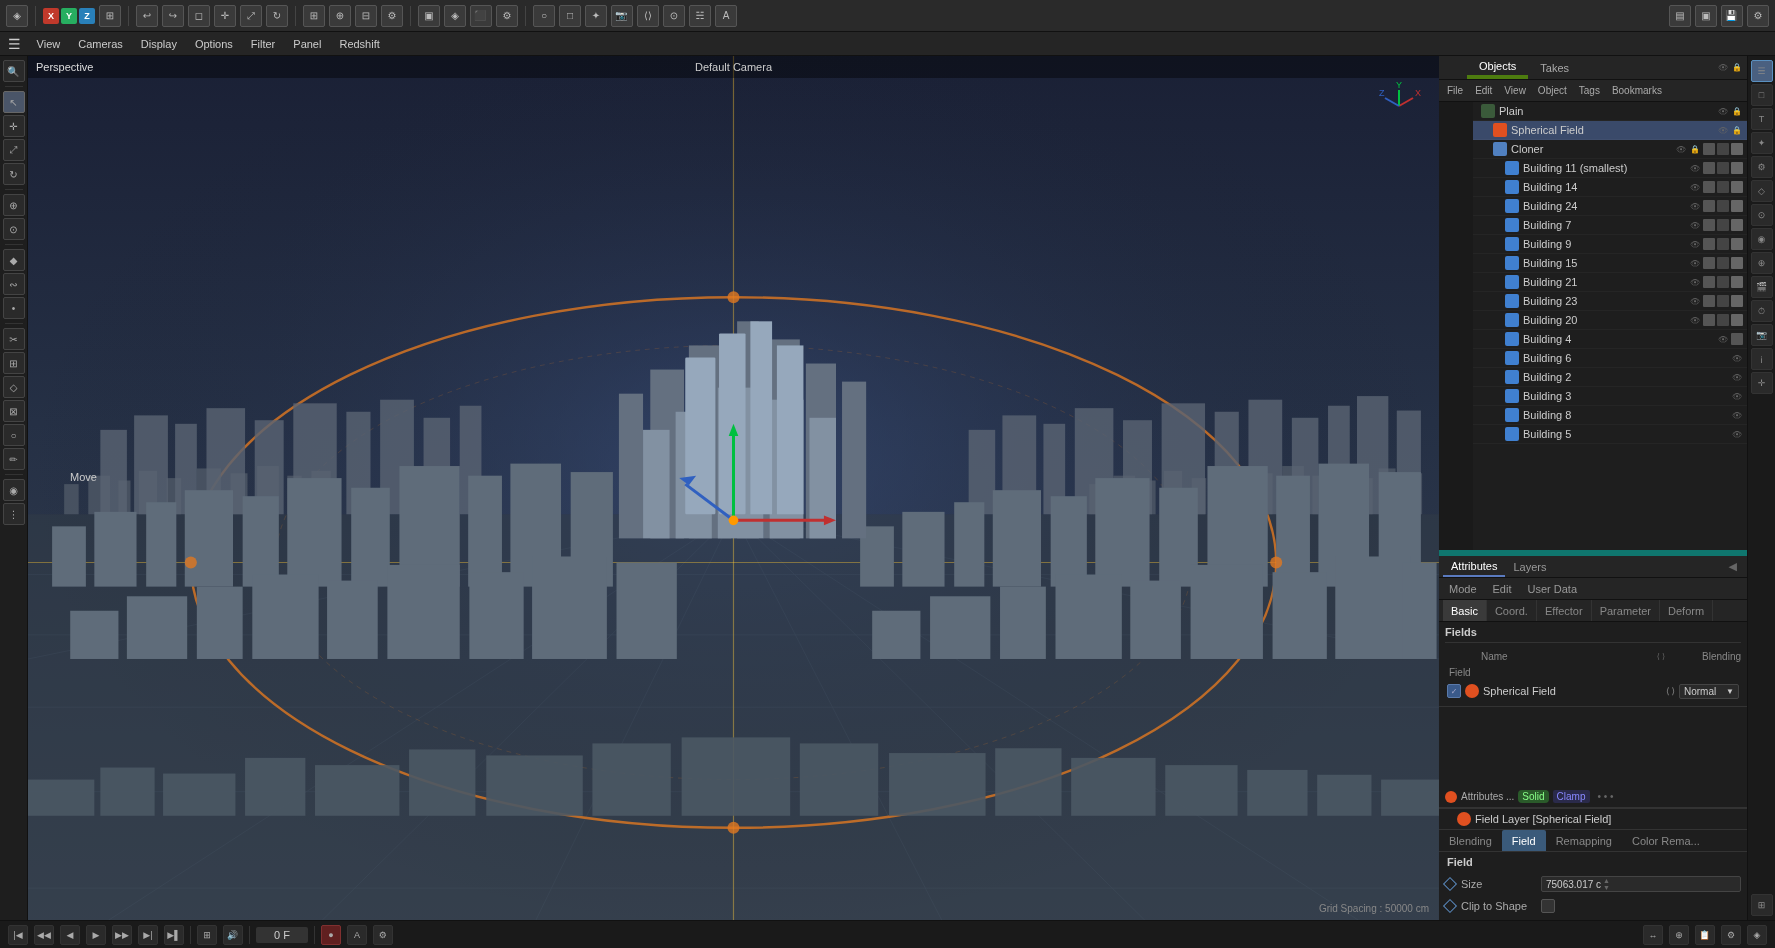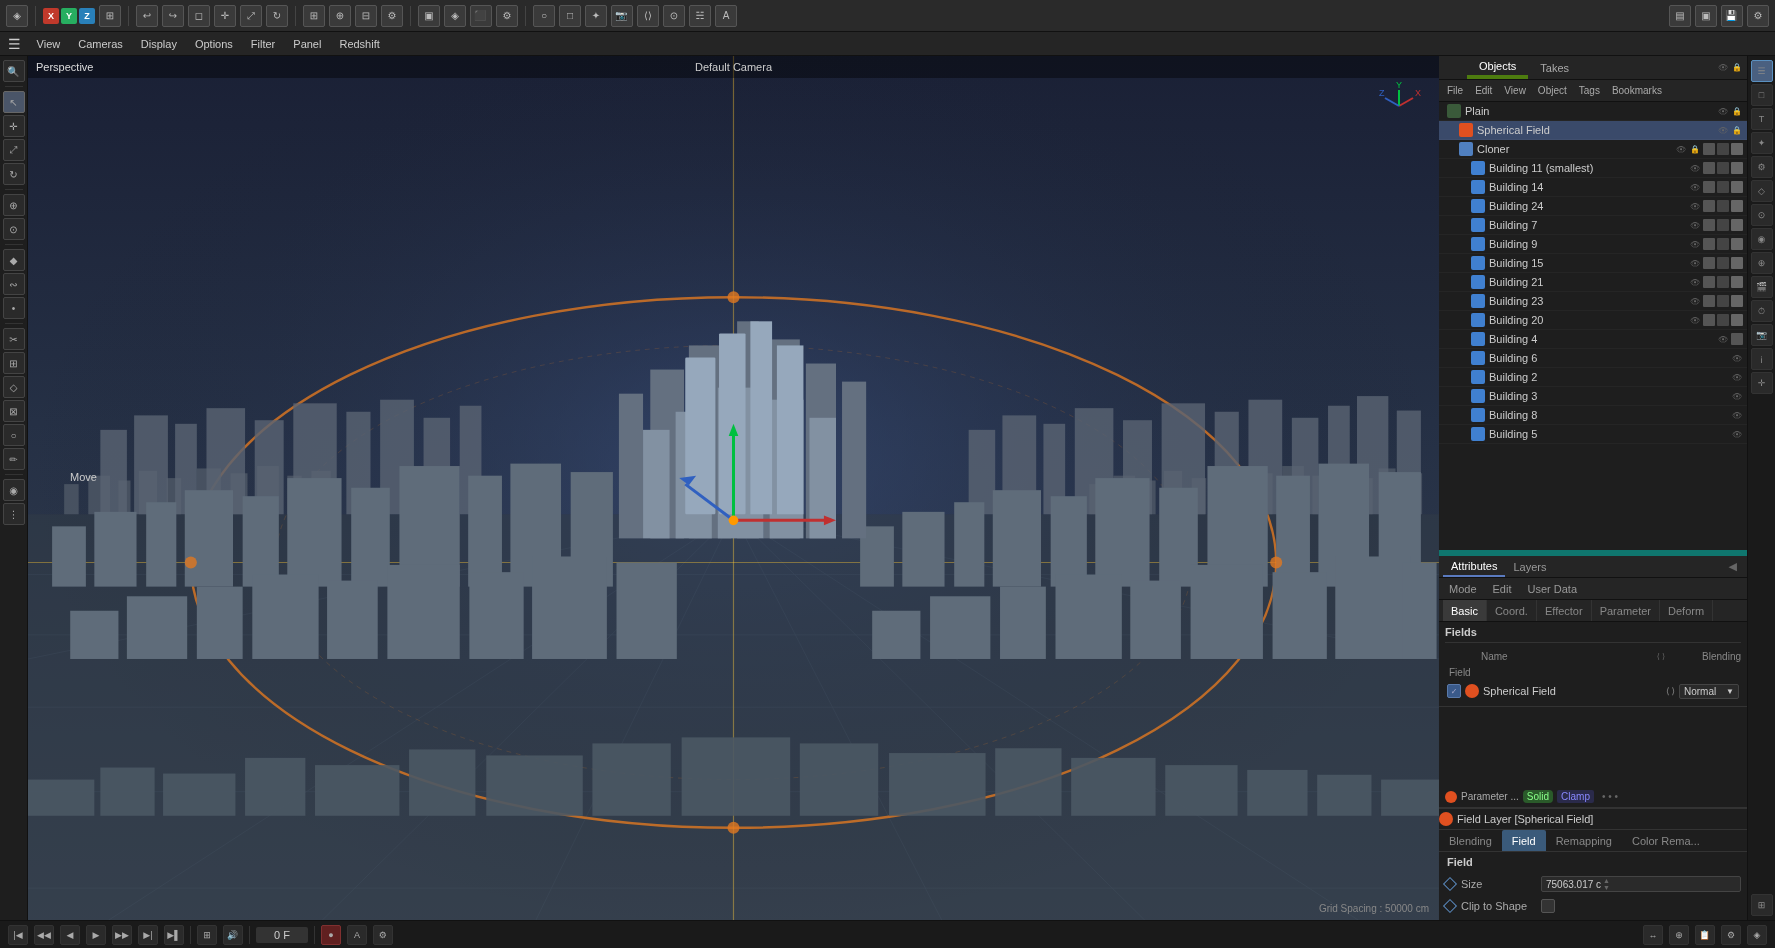--- a/index.html
+++ b/index.html
@@ -179,20 +179,21 @@
       font-size: 10px;
       color: #aaa;
       cursor: pointer;
     }
 
     
     .object-tree {
       flex: 1;
       overflow-y: auto;
       background: #1e1e1e;
+      margin-left: 34px;
     }
     .tree-item {
       height: 19px;
       display: flex;
       align-items: center;
       padding-left: 8px;
       cursor: pointer;
       border-bottom: 1px solid rgba(255,255,255,0.03);
     }
     .tree-item.selected { background: #3a4a6a; }
@@ -457,21 +458,21 @@
       flex-direction: column;
       margin-left: 2px;
     }
     .bf-arrow { font-size: 7px; color: #666; cursor: pointer; line-height: 1; }
 
     
     .field-layer-row {
       display: flex;
       align-items: center;
       height: 22px;
-      padding: 0 0;
+      padding: 0 18px;
       border-bottom: 1px solid #333;
       border-top: 1px solid #333;
     }
     .fl-icon {
       width: 14px; height: 14px;
       background: #e05020;
       border-radius: 50%;
       margin-right: 4px;
     }
     .fl-label { font-size: 11px; color: #ccc; }
@@ -1140,21 +1141,21 @@
             <span>Normal</span>
             <span style="margin-left:auto; font-size:8px;">▼</span>
           </div>
         </div>
       </div>
 
       <div style="flex:1; background:#1e1e1e;"></div>
 
       <div class="spherical-bottom">
         <div class="sb-icon"></div>
-        <span class="sb-label">Parameter ...</span>
+        <span class="sb-label">Attributes ...</span>
         <div class="sb-solid">Solid</div>
         <div class="sb-clamp">Clamp</div>
         <span class="sb-dots">• • •</span>
       </div>
 
       <div class="field-layer-row">
         <div class="fl-icon"></div>
         <span class="fl-label">Field Layer [Spherical Field]</span>
       </div>
 

